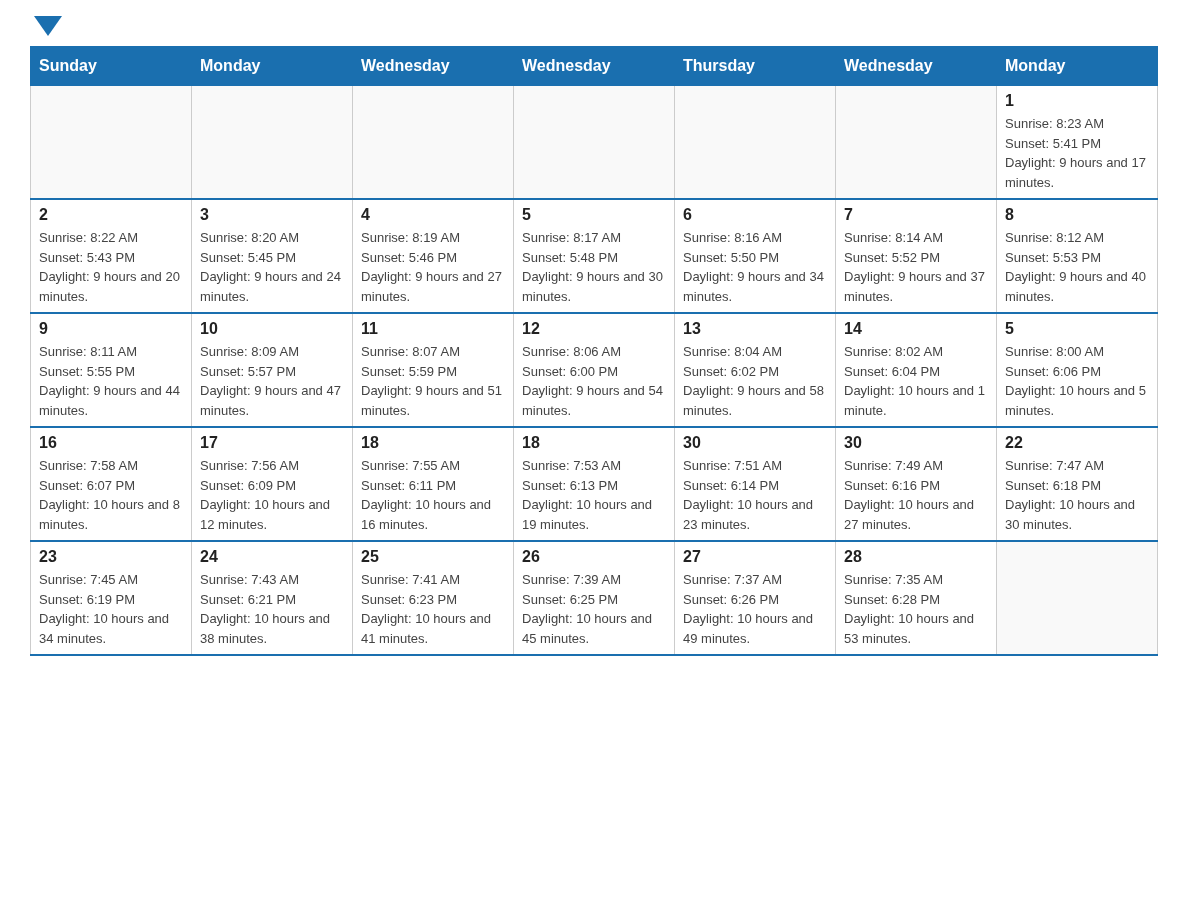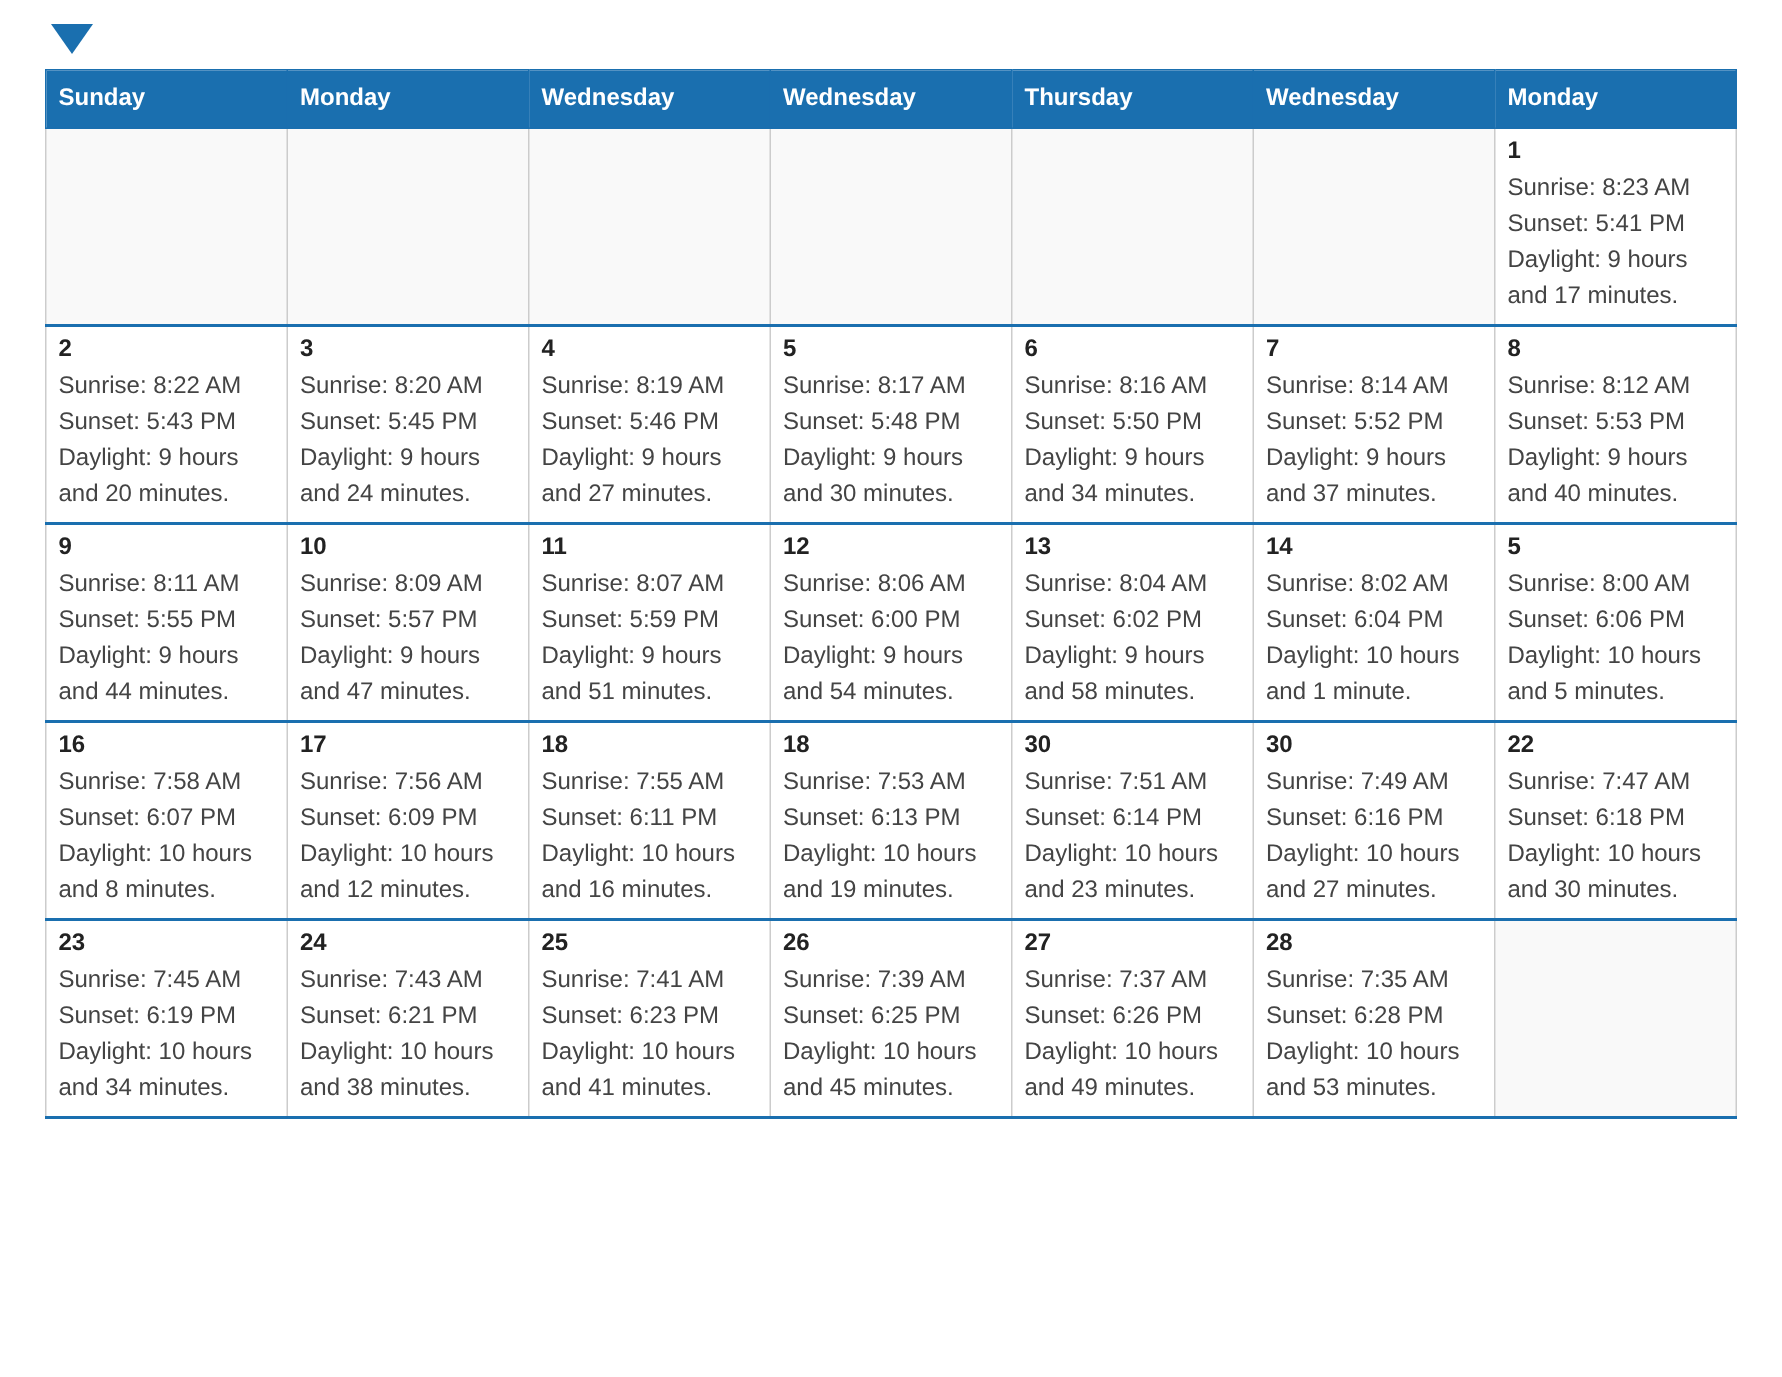--- a/index.html
+++ b/index.html
@@ -87,21 +87,21 @@
       border-bottom: 2px solid #1a6faf;
     }
     .day-number {
       font-size: 16px;
       font-weight: bold;
       color: #222;
       display: block;
       margin-bottom: 4px;
     }
     .day-info {
-      font-size: 16px;
+      font-size: 13px;
       color: #444;
       line-height: 1.5;
     }
     .empty-cell {
       background: #f9f9f9;
     }
   </style>
 </head>
 <body>
 

